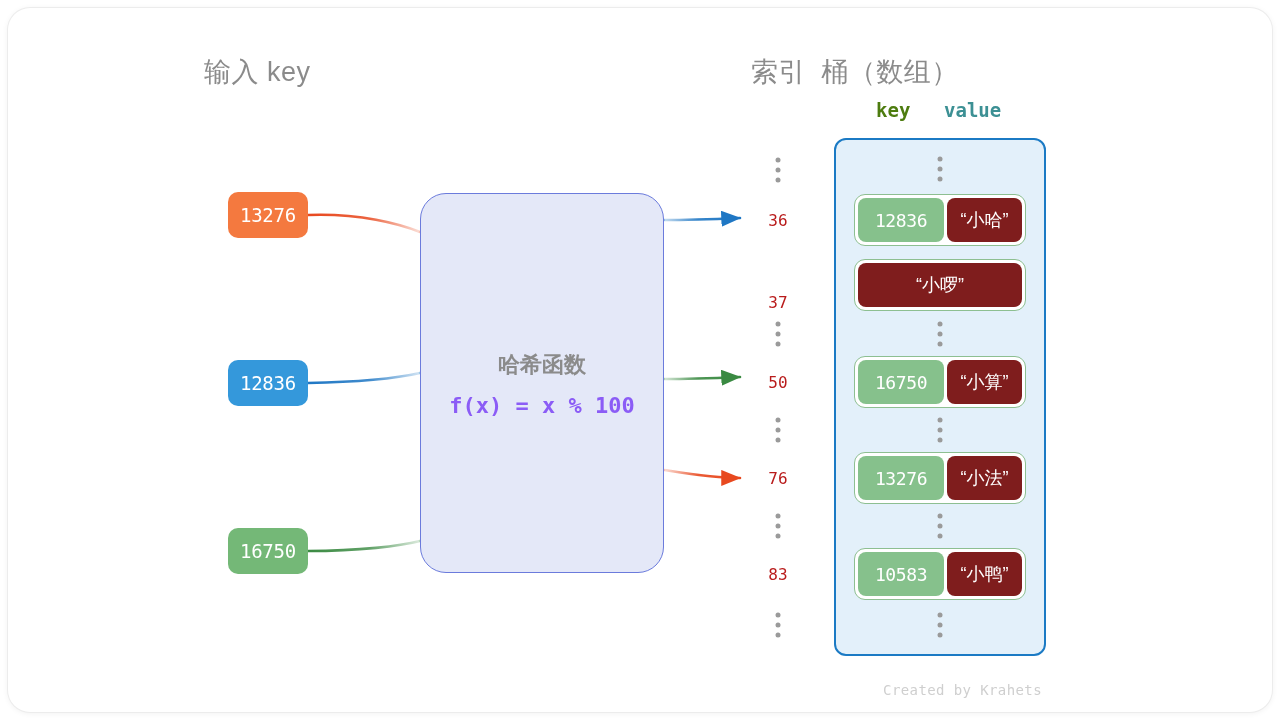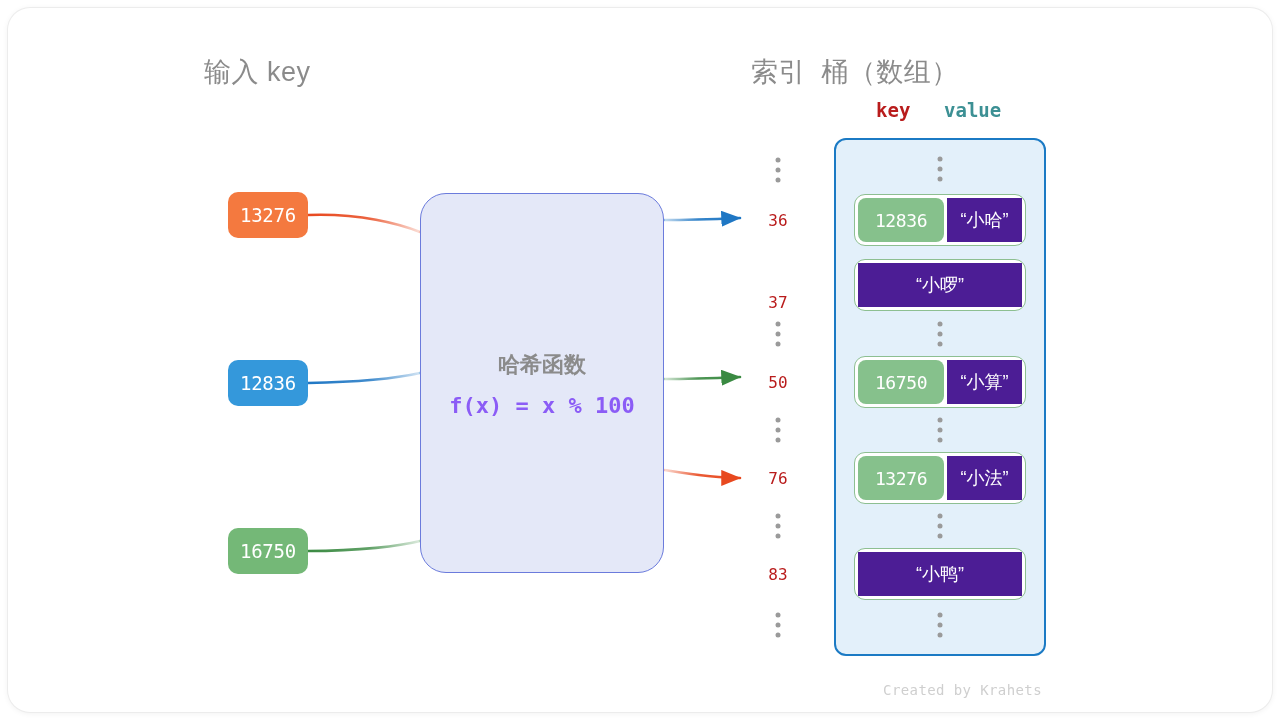--- a/index.html
+++ b/index.html
@@ -40,21 +40,21 @@
   #title-bucket { left: 880px; top: 54px; transform: translateX(-50%); margin-left: 10px; }
 
   .kv-head {
     position: absolute;
     top: 99px;
     font-family: "DejaVu Sans Mono", "Liberation Mono", monospace;
     font-size: 19px;
     font-weight: 600;
     white-space: nowrap;
   }
-  #head-key   { left: 876px; color: #b91c1c; }
+  #head-key   { left: 876px; color: #4d7c0f; }
   #head-value { left: 944px; color: #3c9094; }
 
   
   .key-pill {
     position: absolute;
     width: 80px;
     height: 46px;
     border-radius: 10px;
     display: flex;
     align-items: center;
@@ -164,22 +164,22 @@
     align-items: center;
     justify-content: center;
     color: #ffffff;
     font-family: "DejaVu Sans Mono", "Liberation Mono", monospace;
     font-size: 18px;
     letter-spacing: -0.4px;
   }
   .entry .ev {
     flex: 1 1 auto;
     align-self: stretch;
-    background: #4c1d95;
-    border-radius: 0;
+    background: #7f1d1d;
+    border-radius: 8px;
     display: flex;
     align-items: center;
     justify-content: center;
     color: #ffffff;
     font-size: 18px;
     white-space: nowrap;
   }
 
   #credit {
     position: absolute;
@@ -355,20 +355,21 @@
     <span class="ev">“小法”</span>
   </div>
 
   <div class="vdots bucketdots" style="top:526px">
       <i></i>
       <i></i>
       <i></i>
     </div>
 
   <div class="entry" style="top:548px">
+    <span class="ek">10583</span>
     <span class="ev">“小鸭”</span>
   </div>
 
   <div class="vdots bucketdots" style="top:625px">
       <i></i>
       <i></i>
       <i></i>
     </div>
 
   <div id="credit">Created by Krahets</div>

